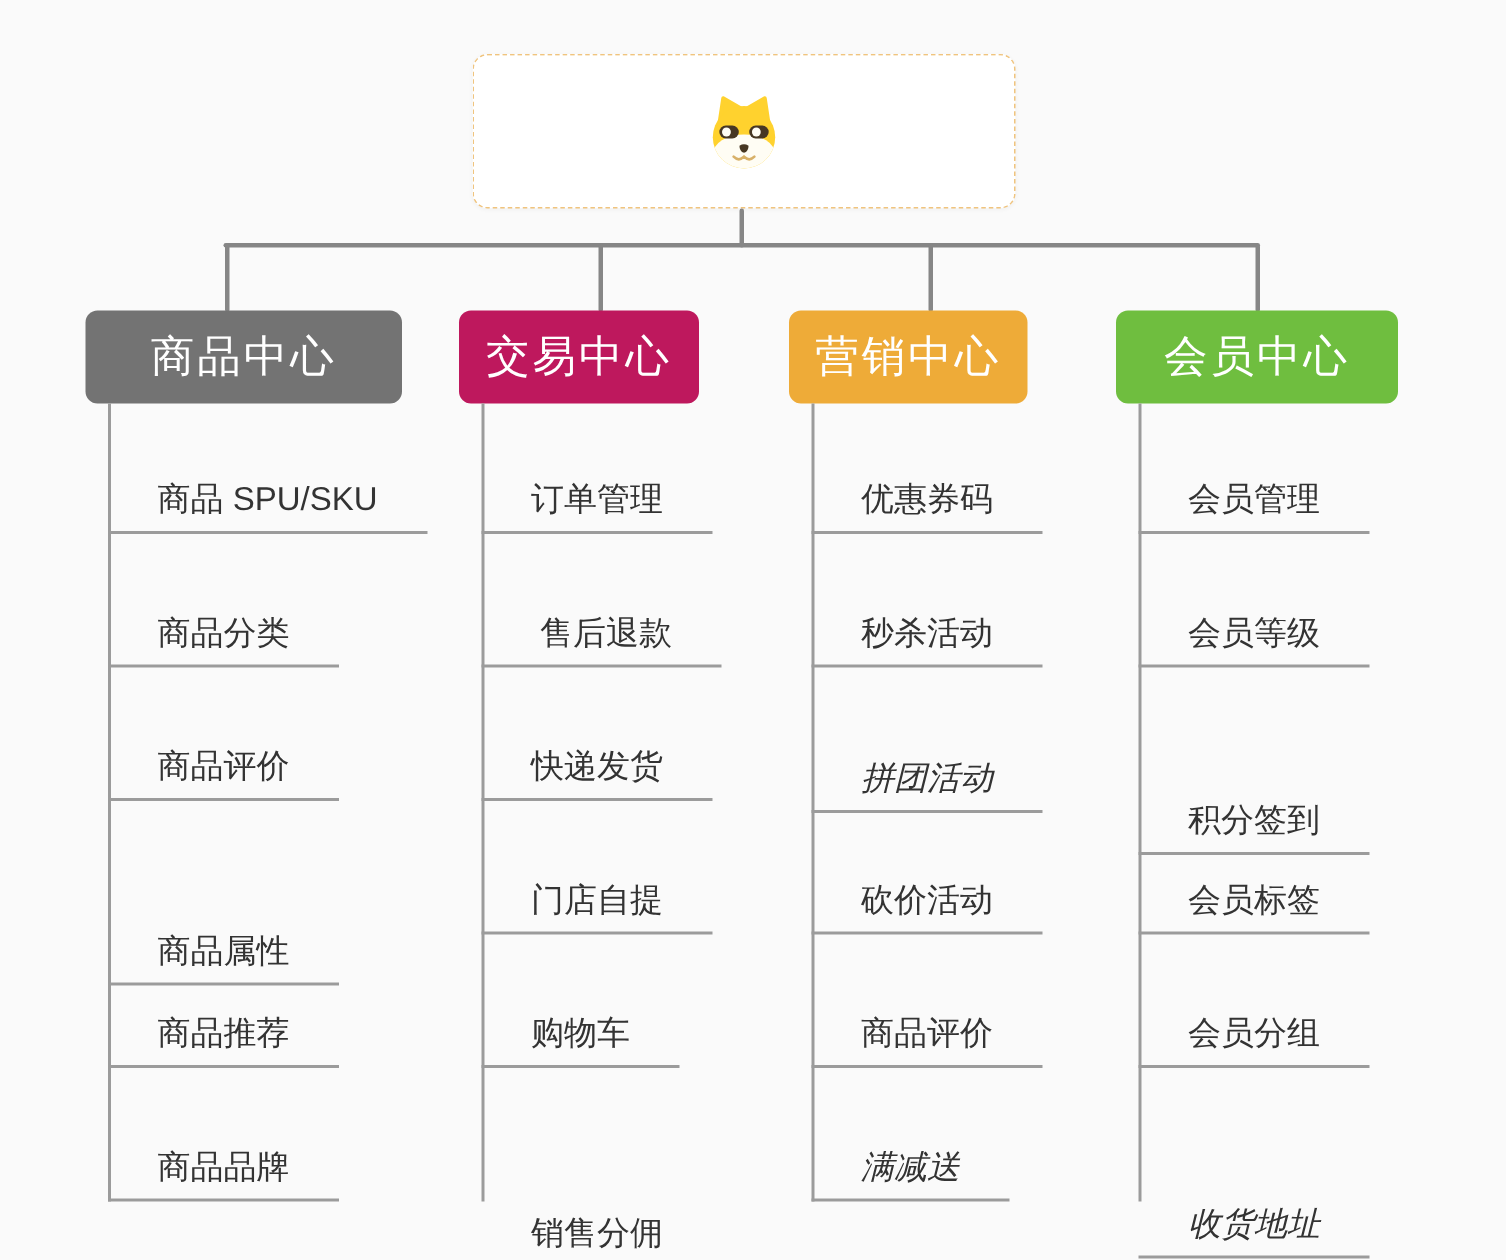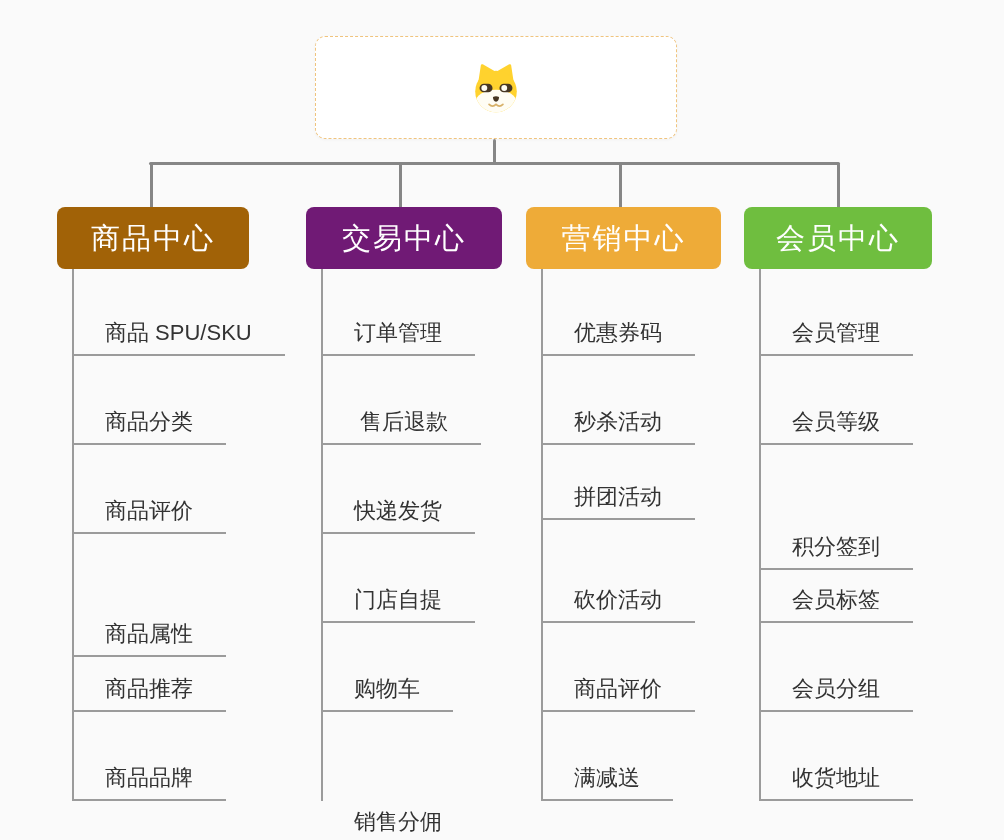--- a/index.html
+++ b/index.html
@@ -61,58 +61,58 @@
       <path d="M26.5,40.5 Q30,38.5 33.5,40.5 Q33.5,45 30,46 Q26.5,45 26.5,40.5 Z" fill="#473723"></path>
       <path d="M22,49 Q26,53 30,49 Q34,53 38,49" fill="none" stroke="#d8b169" stroke-width="2" stroke-linecap="round"></path>
     </svg>
   </div>
 
   <div class="connector root-stem"></div>
   <div class="connector h-line"></div>
 
   <div id="branches">
   <div class="connector branch-stem" style="left: 149.5px;"></div>
-  <div class="branch-box" style="left: 57px; width: 192px; background: #a16207;">
+  <div class="branch-box" style="left: 57px; width: 211px; background: #737373;">
     <span class="branch-label">商品中心</span>
   </div>
   <div class="branch-vline" style="left: 72px;"></div>
 <div class="subtopic" style="left: 72px; top: 320px;">商品 SPU/SKU</div>
       <div class="subtopic" style="left: 72px; top: 409px;">商品分类</div>
       <div class="subtopic" style="left: 72px; top: 498px;">商品评价</div>
       <div class="subtopic" style="left: 72px; top: 587px; margin-top: 34px;">商品属性</div>
       <div class="subtopic" style="left: 72px; top: 676px;">商品推荐</div>
       <div class="subtopic" style="left: 72px; top: 765px;">商品品牌</div>
   <div class="connector branch-stem" style="left: 398.5px;"></div>
-  <div class="branch-box" style="left: 306px; width: 196px; background: #701a75;">
+  <div class="branch-box" style="left: 306px; width: 160px; background: #be185d;">
     <span class="branch-label">交易中心</span>
   </div>
   <div class="branch-vline" style="left: 321px;"></div>
 <div class="subtopic" style="left: 321px; top: 320px;">订单管理</div>
       <div class="subtopic" style="left: 321px; top: 409px; padding-left: 39px;">售后退款</div>
       <div class="subtopic" style="left: 321px; top: 498px;">快递发货</div>
       <div class="subtopic" style="left: 321px; top: 587px;">门店自提</div>
       <div class="subtopic" style="left: 321px; top: 676px;">购物车</div>
       <div class="subtopic" style="left: 321px; top: 765px; margin-top: 44px;">销售分佣</div>
   <div class="connector branch-stem" style="left: 618.5px;"></div>
-  <div class="branch-box" style="left: 526px; width: 195px; background: rgb(238, 171, 56);">
+  <div class="branch-box" style="left: 526px; width: 159px; background: rgb(238, 171, 56);">
     <span class="branch-label">营销中心</span>
   </div>
   <div class="branch-vline" style="left: 541px;"></div>
 <div class="subtopic" style="left: 541px; top: 320px;">优惠券码</div>
       <div class="subtopic" style="left: 541px; top: 409px;">秒杀活动</div>
-      <div class="subtopic" style="left: 541px; top: 484px;">拼团活动</div>
+      <div class="subtopic" style="left: 541px; top: 506px; font-style: italic;">拼团活动</div>
       <div class="subtopic" style="left: 541px; top: 587px;">砍价活动</div>
       <div class="subtopic" style="left: 541px; top: 676px;">商品评价</div>
-      <div class="subtopic" style="left: 541px; top: 765px;">满减送</div>
+      <div class="subtopic" style="left: 541px; top: 765px; font-style: italic;">满减送</div>
   <div class="connector branch-stem" style="left: 836.5px;"></div>
   <div class="branch-box" style="left: 744px; width: 188px; background: rgb(111, 190, 63);">
     <span class="branch-label">会员中心</span>
   </div>
   <div class="branch-vline" style="left: 759px;"></div>
 <div class="subtopic" style="left: 759px; top: 320px;">会员管理</div>
       <div class="subtopic" style="left: 759px; top: 409px;">会员等级</div>
       <div class="subtopic" style="left: 759px; top: 498px; margin-top: 36px;">积分签到</div>
       <div class="subtopic" style="left: 759px; top: 587px;">会员标签</div>
       <div class="subtopic" style="left: 759px; top: 676px;">会员分组</div>
-      <div class="subtopic" style="left: 759px; top: 765px;">收货地址</div>
+      <div class="subtopic" style="left: 759px; top: 803px; font-style: italic;">收货地址</div>
     </div>
 
 </div>
 
 </body></html>

